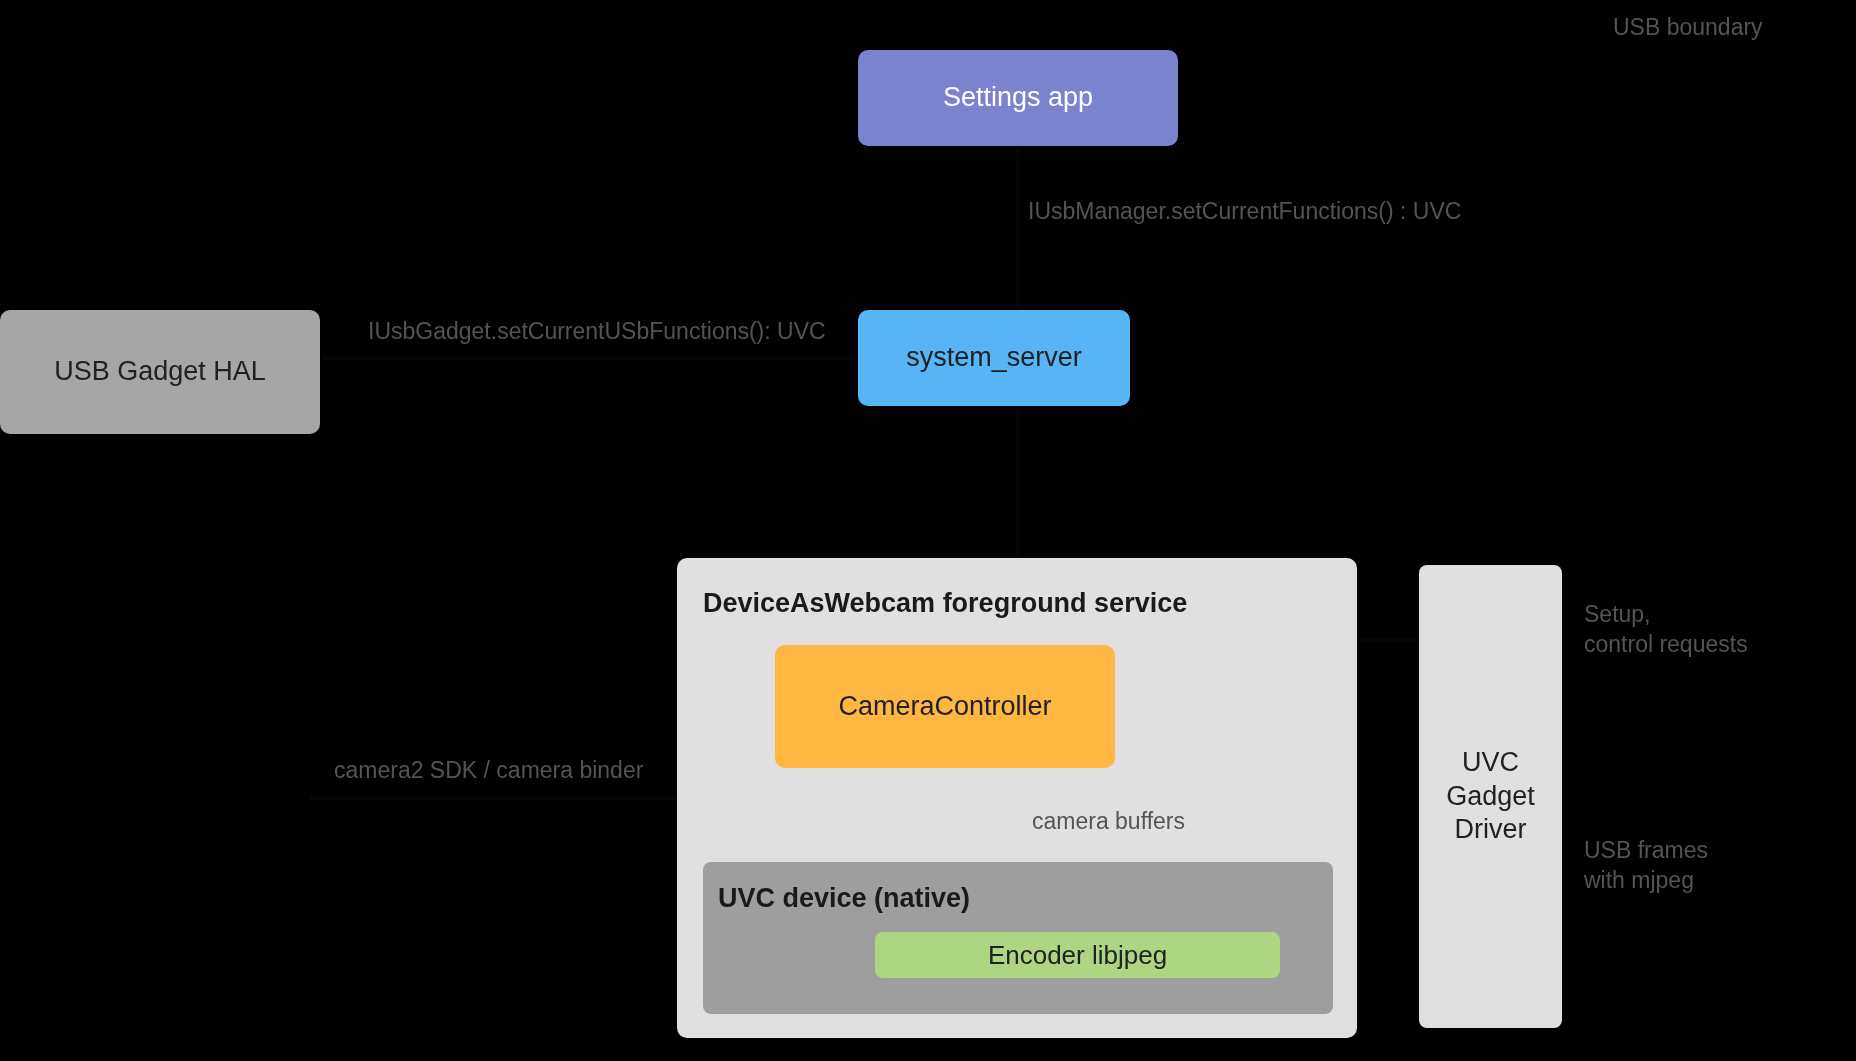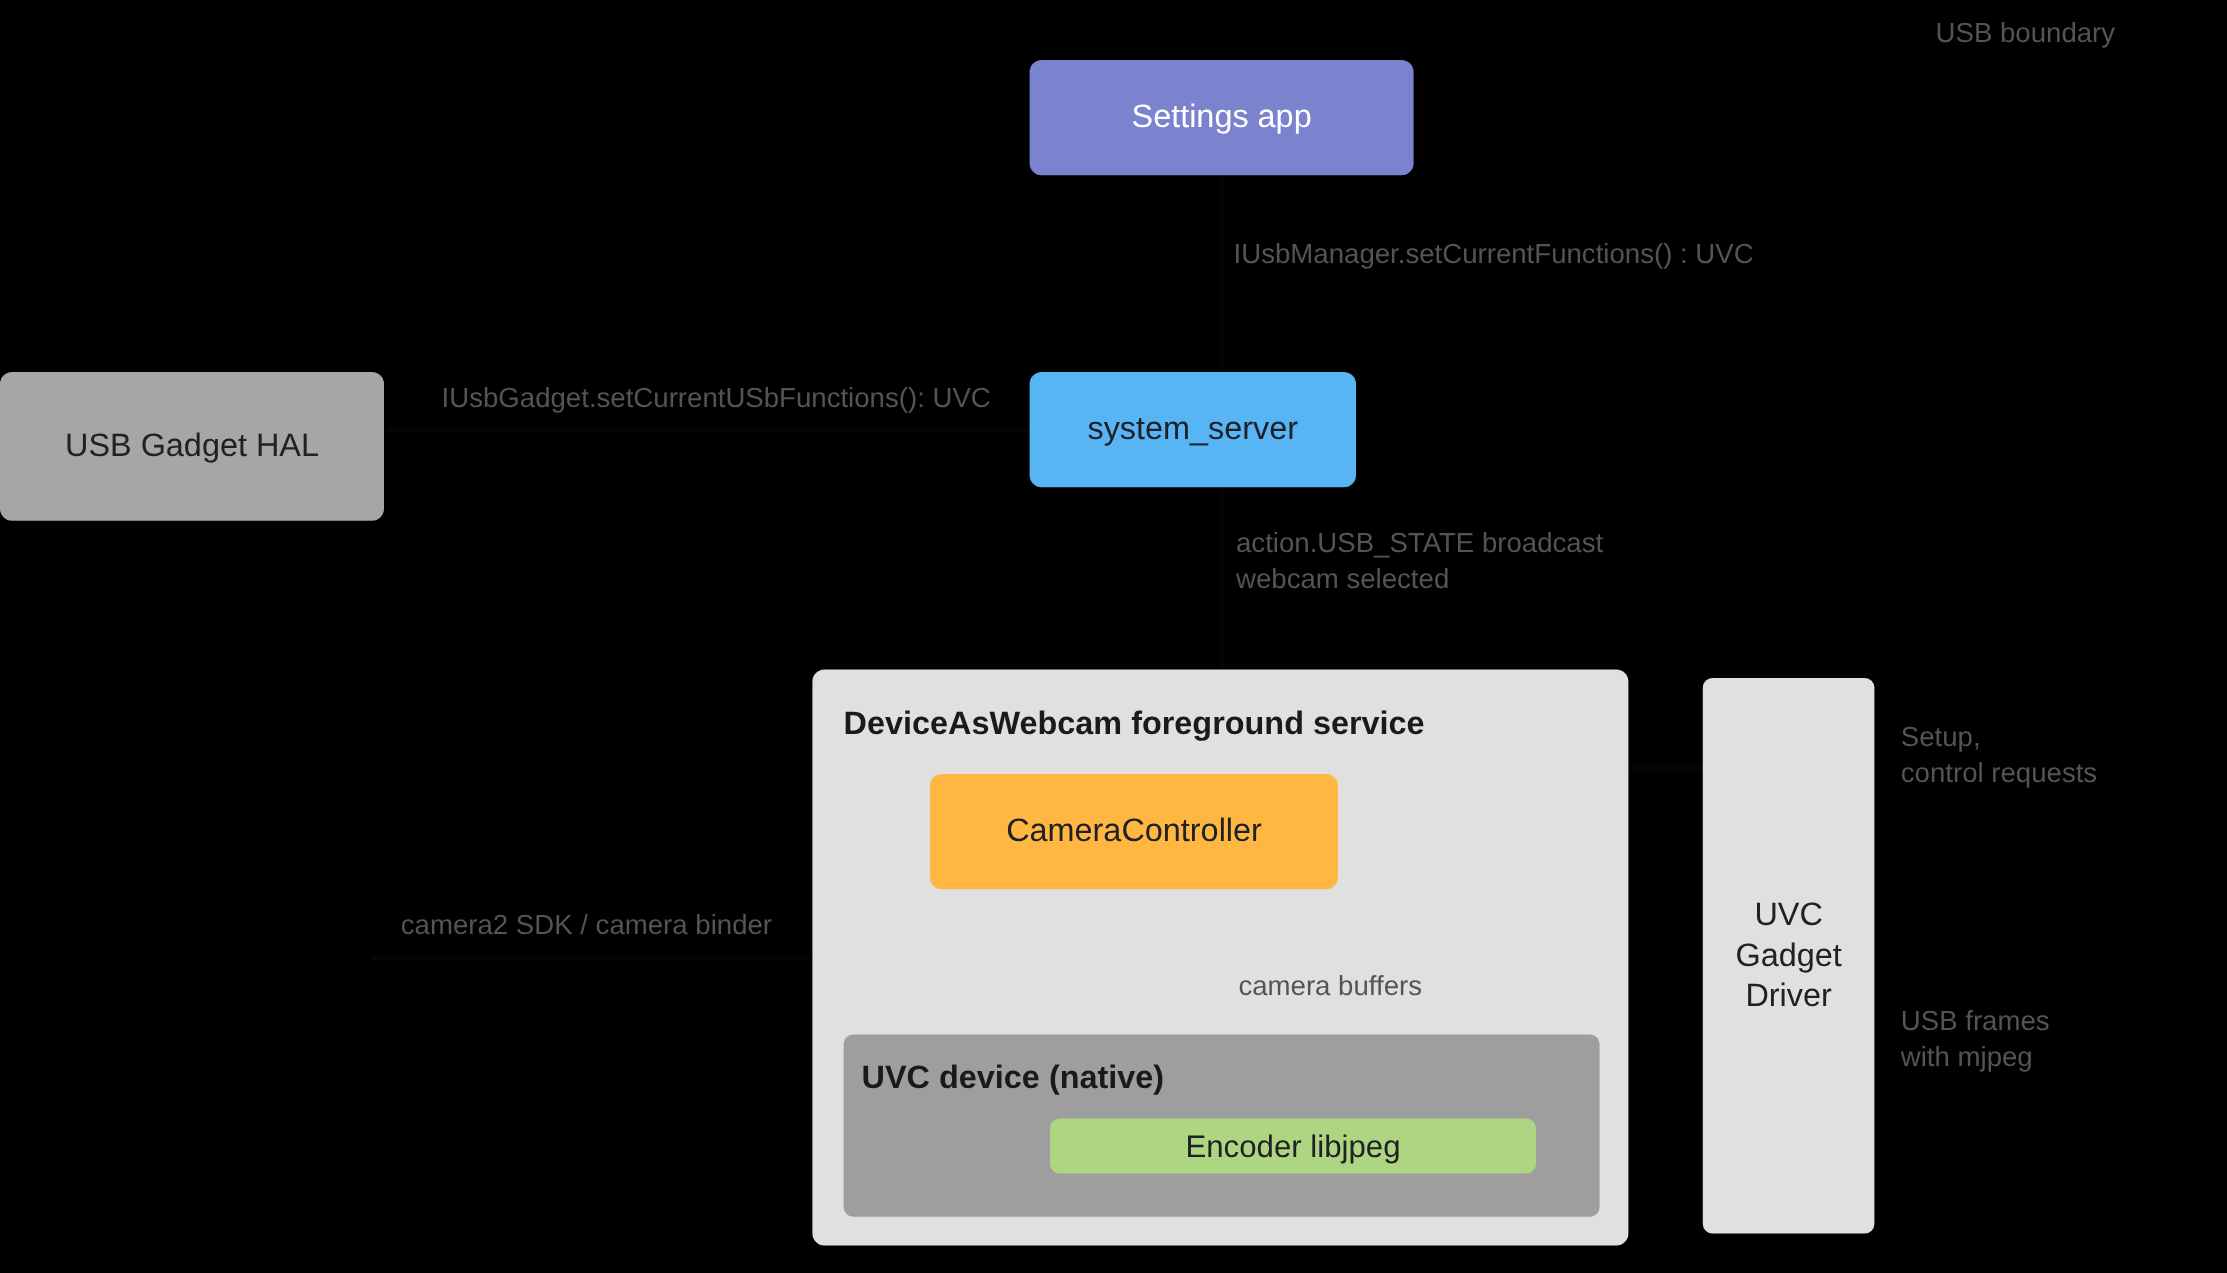--- a/index.html
+++ b/index.html
@@ -62,21 +62,21 @@
 
   
   #settings-app   { left: 858px;  top: 50px;   width: 320px; height: 96px;  background: #7b83cf; color: #ffffff; }
   #usb-gadget-hal { left: 0px;    top: 310px;  width: 320px; height: 124px;  background: #a6a6a6; }
   #system-server  { left: 858px;  top: 310px;  width: 272px; height: 96px;  background: #57b4f5; }
   #camera-service { left: 76px;   top: 707px;  width: 232px; height: 182px; background: #ffc107; }
   #uvc-gadget-drv { left: 1419px; top: 565px;  width: 143px; height: 463px; background: #e0e0e0; border-radius: 8px; }
 
   #das-container  { left: 677px;  top: 558px;  width: 680px; height: 480px; background: #e0e0e0; }
   #das-title      { left: 703px;  top: 588px; }
-  #camera-ctrl    { left: 775px;  top: 645px;  width: 340px; height: 96px; background: #ffb742; }
+  #camera-ctrl    { left: 775px;  top: 645px;  width: 340px; height: 123px; background: #ffb742; }
   #uvc-native     { left: 703px;  top: 862px;  width: 630px; height: 152px; background: #9e9e9e; border-radius: 8px; }
   #uvc-native-lbl { position: absolute; left: 718px; top: 883px; font-size: 27px; font-weight: bold; color: #1a1a1a; white-space: nowrap; }
   #encoder        { left: 875px;  top: 932px;  width: 405px; height: 46px;  background: #aed581; border-radius: 8px; font-size: 26px; }
 
   
   #lbl-usb-boundary   { left: 1613px; top: 12px;  }
   #lbl-iusbmanager    { left: 980px; top: 196px; margin-left: 48px; }
   #lbl-iusbgadget     { left: 368px;  top: 316px; }
   #lbl-usb-state      { left: 1030px; top: 437px; }
   #lbl-dev-video      { left: 1449px; top: 494px; }
@@ -135,22 +135,20 @@
   <div id="uvc-native-lbl">UVC device (native)</div>
 
   <div class="box" id="encoder">Encoder libjpeg</div>
 
   <div class="label" id="lbl-usb-boundary">USB boundary</div>
 
   <div class="label" id="lbl-iusbmanager">IUsbManager.setCurrentFunctions() : UVC</div>
 
   <div class="label" id="lbl-iusbgadget">IUsbGadget.setCurrentUSbFunctions(): UVC</div>
 
-  <div class="label" id="lbl-usb-state">action.USB_STATE broadcast
-webcam selected</div>
 
 
   <div class="label" id="lbl-setup-ctrl">Setup,
 control requests</div>
 
   <div class="label" id="lbl-usb-frames">USB frames
 with mjpeg</div>
 
   <div class="label" id="lbl-camera2-sdk">camera2 SDK / camera binder</div>
 

